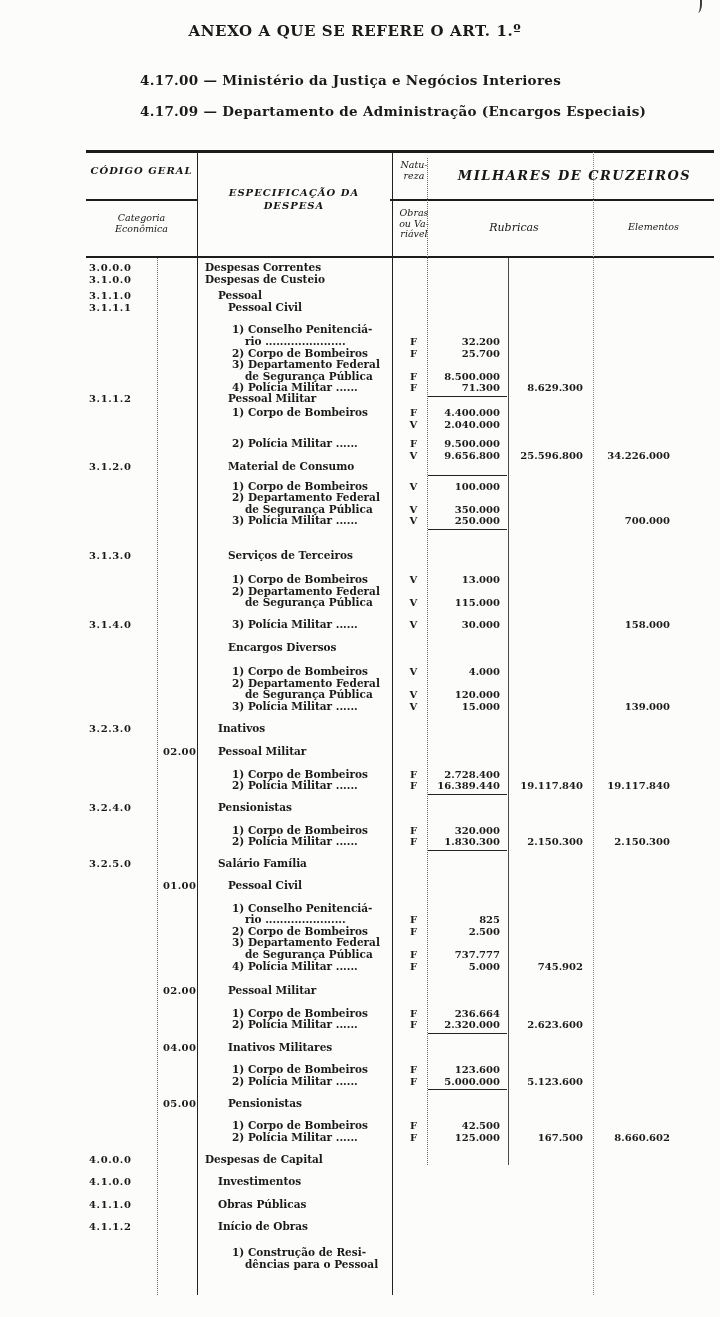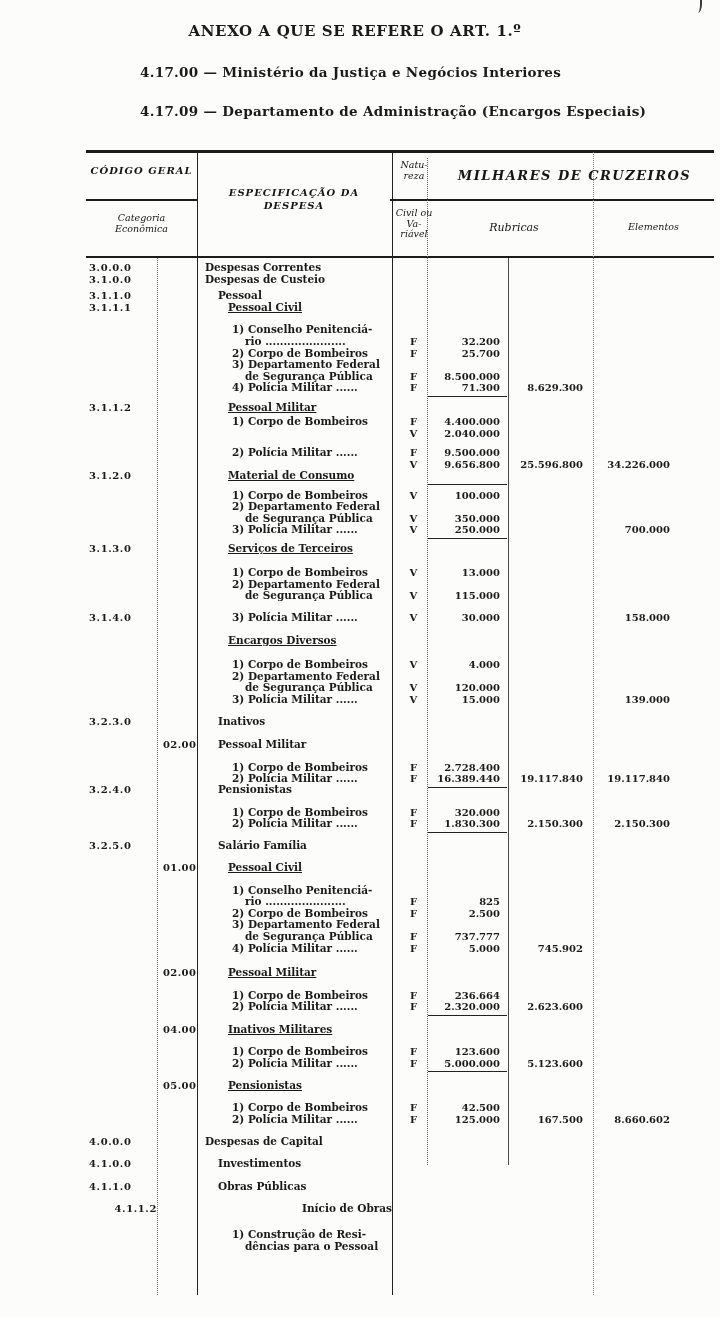--- a/index.html
+++ b/index.html
@@ -12,21 +12,21 @@
     color: #1a1a1a;
     font-family: "DejaVu Serif", "Liberation Serif", serif;
     overflow: hidden;
   }
   .doc-title {
     position: absolute; top: 22px; left: 0; width: 710px;
     text-align: center;
     font-size: 15px; font-weight: bold; letter-spacing: 0.6px;
   }
   .subtitle { position: absolute; left: 140px; font-size: 13.5px; font-weight: bold; letter-spacing: 0.3px; }
-  .subtitle.s0 { top: 64px; }
+  .subtitle.s0 { top: 72px; }
   .subtitle.s1 { top: 103px; }
 
   
   .hline { position: absolute; background: #1c1c1c; }
   .h-top        { left: 86px; top: 150px; width: 628px; height: 3px; }
   .h-mid-left   { left: 86px; top: 199px; width: 111px; height: 1.5px; }
   .h-mid-right  { left: 390px; top: 199px; width: 324px; height: 1.5px; }
   .h-head-bot   { left: 86px; top: 256px; width: 628px; height: 2px; }
 
   .vline { position: absolute; width: 0; }
@@ -50,21 +50,21 @@
 
   
   .tbody { position: absolute; left: 86px; top: 262px; width: 628px; }
   .trow { display: flex; height: 11.6px; line-height: 11.6px; font-weight: bold; white-space: nowrap; }
   .cell { flex: none; overflow: visible; }
   .cell.code { width: 71px; padding-left: 3px; font-size: 10px; letter-spacing: 0.6px; }
   .cell.sub  { width: 40px; padding-left: 6px; font-size: 10px; letter-spacing: 0.4px; }
   .cell.spec { width: 195px; font-size: 10.5px; }
   .spec.ind0 { padding-left: 8px; }
   .spec.ind1 { padding-left: 21px; }
-  .spec.ind2 { padding-left: 31px; text-decoration: underline; }
+  .spec.ind2 { padding-left: 31px; }
   .spec.ind3 { padding-left: 35px; }
   .spec.ind4 { padding-left: 48px; }
   .cell.nat { width: 43px; text-align: center; font-size: 10px; }
   .cell.val { width: 73px; text-align: right; padding-right: 8px;  font-size: 10px; }
   .cell.rub { width: 85px; text-align: right; padding-right: 10px; font-size: 10px; }
   .cell.ele { width: 121px; text-align: right; padding-right: 44px; font-size: 10px; }
   .amt-rule { height: 0; border-top: 1.5px solid #222; width: 79px; margin: 2px 0 -3.5px 342px; }
 
   .speck { position: absolute; left: 696px; top: 0; width: 6px; height: 13px;
            border-right: 2px solid #3c3c3c; border-radius: 0 0 70% 0; }
@@ -89,21 +89,21 @@
   <div class="vline v-spec"></div>
   <div class="vline v-nat"></div>
   <div class="vline v-amt"></div>
   <div class="vline v-rub"></div>
   <div class="vline v-ele"></div>
 
   <div class="th th-codigo">CÓDIGO GERAL</div>
   <div class="th th-categoria">Categoria Econômica</div>
   <div class="th th-espec">ESPECIFICAÇÃO DA DESPESA</div>
   <div class="th th-natureza">Natu- reza</div>
-  <div class="th th-fixa">Civil ou Va- riável</div>
+  <div class="th th-fixa">Obras ou Va- riável</div>
   <div class="th th-milhares">MILHARES DE CRUZEIROS</div>
   <div class="th th-rubricas">Rubricas</div>
   <div class="th th-elementos">Elementos</div>
 
   <div class="tbody">
       <div class="trow">
         <div class="cell code">3.0.0.0</div>
         <div class="cell sub"></div>
         <div class="cell spec ind0">Despesas Correntes</div>
         <div class="cell nat"></div>
@@ -186,21 +186,21 @@
       <div class="trow">
         <div class="cell code"></div>
         <div class="cell sub"></div>
         <div class="cell spec ind3">4) Polícia Militar ......</div>
         <div class="cell nat">F</div>
         <div class="cell val">71.300</div>
         <div class="cell rub">8.629.300</div>
         <div class="cell ele"></div>
       </div>
       <div class="amt-rule"></div>
-      <div class="trow" style="margin-top: 9px;">
+      <div class="trow" style="">
         <div class="cell code">3.1.1.2</div>
         <div class="cell sub"></div>
         <div class="cell spec ind2">Pessoal Militar</div>
         <div class="cell nat"></div>
         <div class="cell val"></div>
         <div class="cell rub"></div>
         <div class="cell ele"></div>
       </div>
       <div class="trow" style="margin-top: 2px;">
         <div class="cell code"></div>
@@ -278,21 +278,21 @@
       <div class="trow">
         <div class="cell code"></div>
         <div class="cell sub"></div>
         <div class="cell spec ind3">3) Polícia Militar ......</div>
         <div class="cell nat">V</div>
         <div class="cell val">250.000</div>
         <div class="cell rub"></div>
         <div class="cell ele">700.000</div>
       </div>
       <div class="amt-rule"></div>
-      <div class="trow" style="margin-top: 8px;">
+      <div class="trow" style="margin-top: 24px;">
         <div class="cell code">3.1.3.0</div>
         <div class="cell sub"></div>
         <div class="cell spec ind2">Serviços de Terceiros</div>
         <div class="cell nat"></div>
         <div class="cell val"></div>
         <div class="cell rub"></div>
         <div class="cell ele"></div>
       </div>
       <div class="trow" style="margin-top: 12px;">
         <div class="cell code"></div>
@@ -405,21 +405,21 @@
       <div class="trow">
         <div class="cell code"></div>
         <div class="cell sub"></div>
         <div class="cell spec ind3">2) Polícia Militar ......</div>
         <div class="cell nat">F</div>
         <div class="cell val">16.389.440</div>
         <div class="cell rub">19.117.840</div>
         <div class="cell ele">19.117.840</div>
       </div>
       <div class="amt-rule"></div>
-      <div class="trow" style=" justify-content: space-between;">
+      <div class="trow" style="margin-top: 11px; justify-content: space-between;">
         <div class="cell code">3.2.4.0</div>
         <div class="cell sub"></div>
         <div class="cell spec ind1">Pensionistas</div>
         <div class="cell nat"></div>
         <div class="cell val"></div>
         <div class="cell rub"></div>
         <div class="cell ele"></div>
       </div>
       <div class="trow" style="margin-top: 11px;">
         <div class="cell code"></div>
@@ -615,21 +615,21 @@
       </div>
       <div class="trow" style="margin-top: 11px;">
         <div class="cell code">4.1.1.0</div>
         <div class="cell sub"></div>
         <div class="cell spec ind1">Obras Públicas</div>
         <div class="cell nat"></div>
         <div class="cell val"></div>
         <div class="cell rub"></div>
         <div class="cell ele"></div>
       </div>
-      <div class="trow" style="margin-top: 11px; text-align: right;">
+      <div class="trow" style="margin-top: 11px;">
         <div class="cell code">4.1.1.2</div>
         <div class="cell sub"></div>
         <div class="cell spec ind1">Início de Obras</div>
         <div class="cell nat"></div>
         <div class="cell val"></div>
         <div class="cell rub"></div>
         <div class="cell ele"></div>
       </div>
       <div class="trow" style="margin-top: 14px;">
         <div class="cell code"></div>

